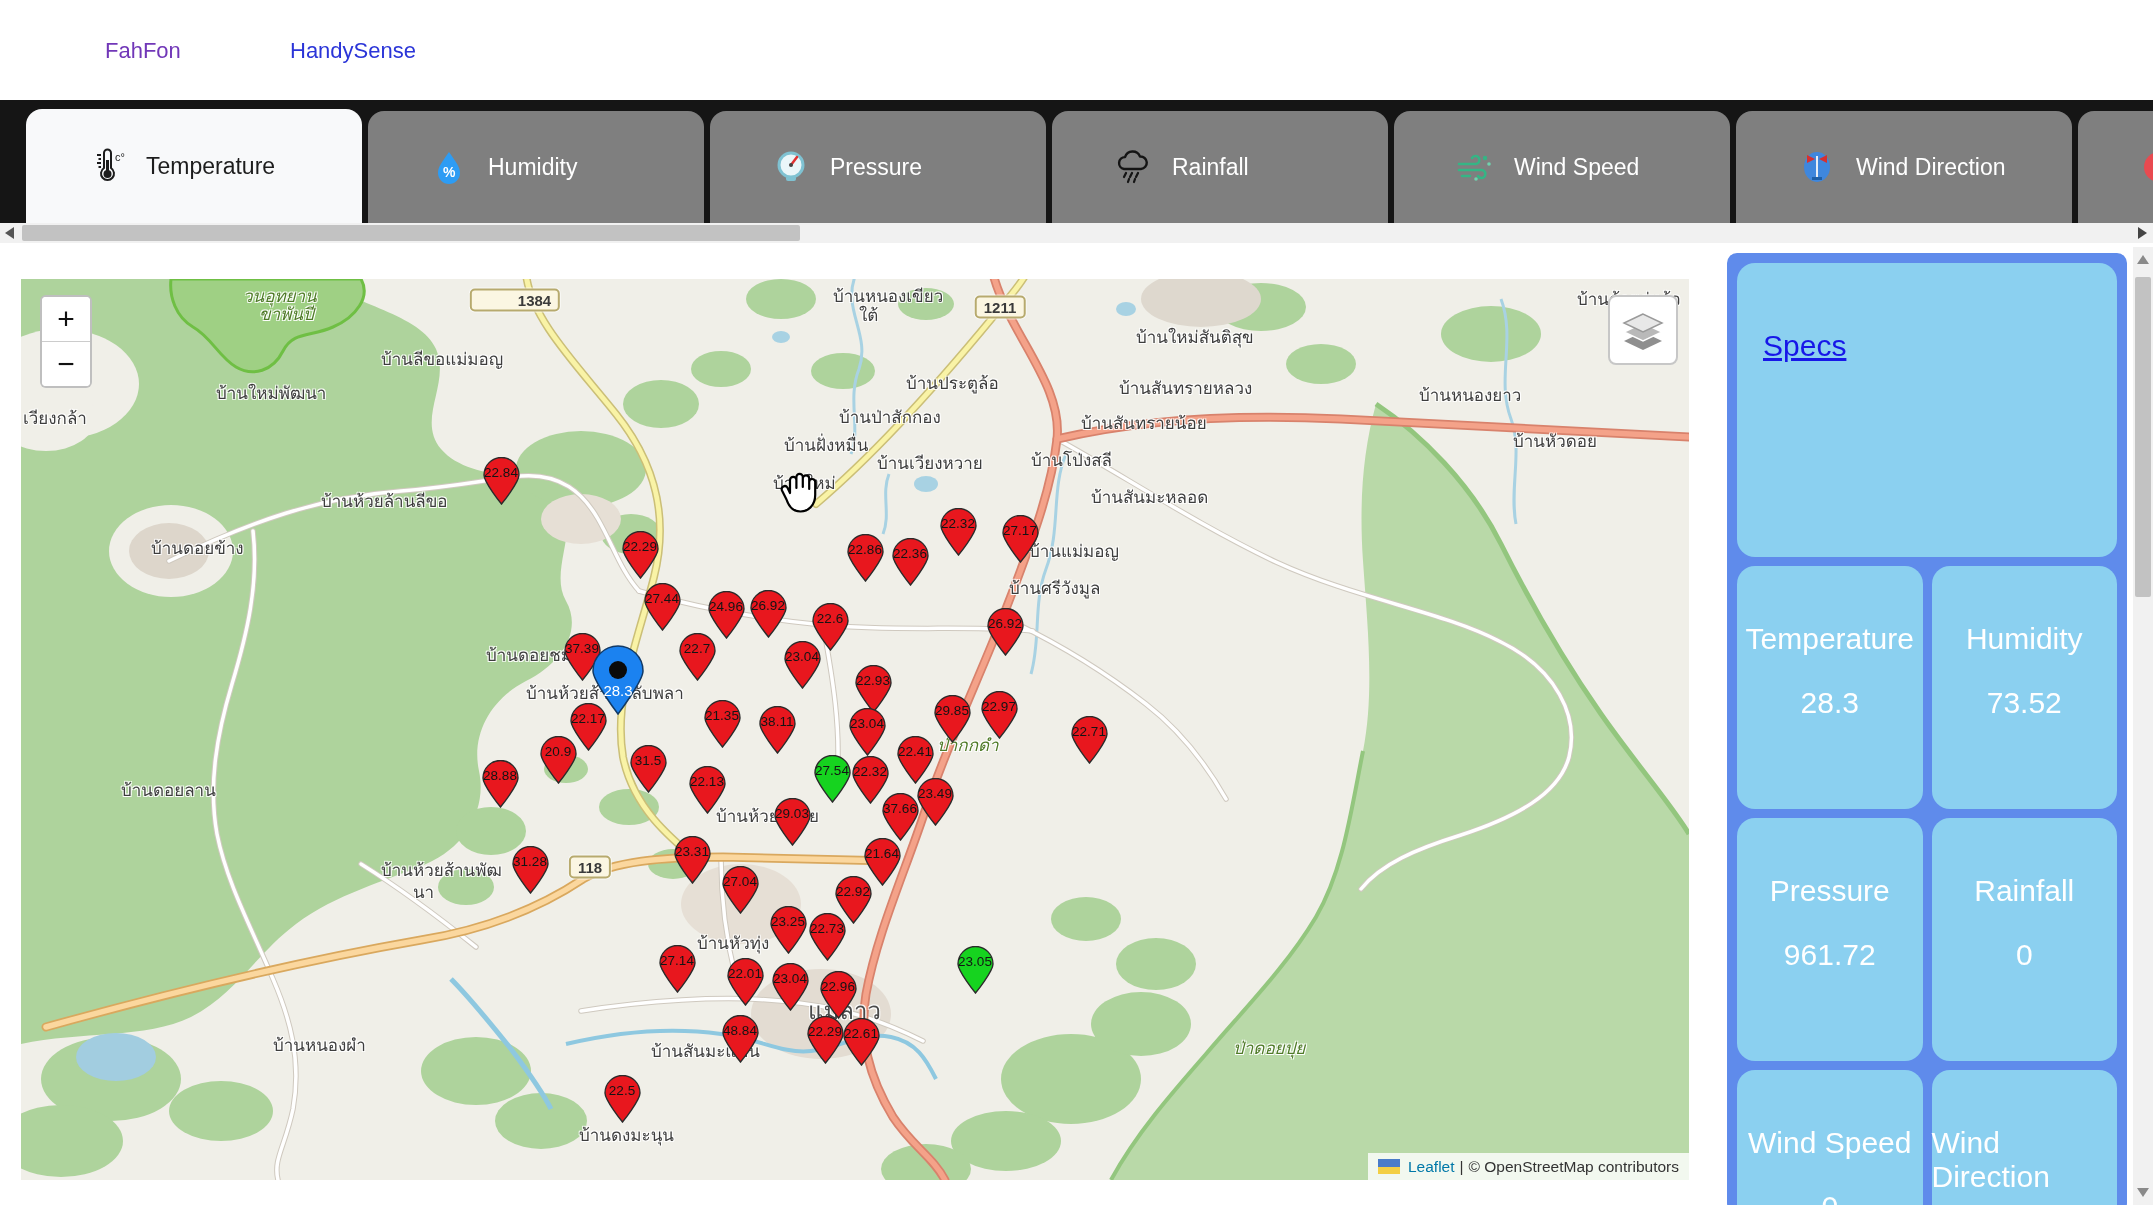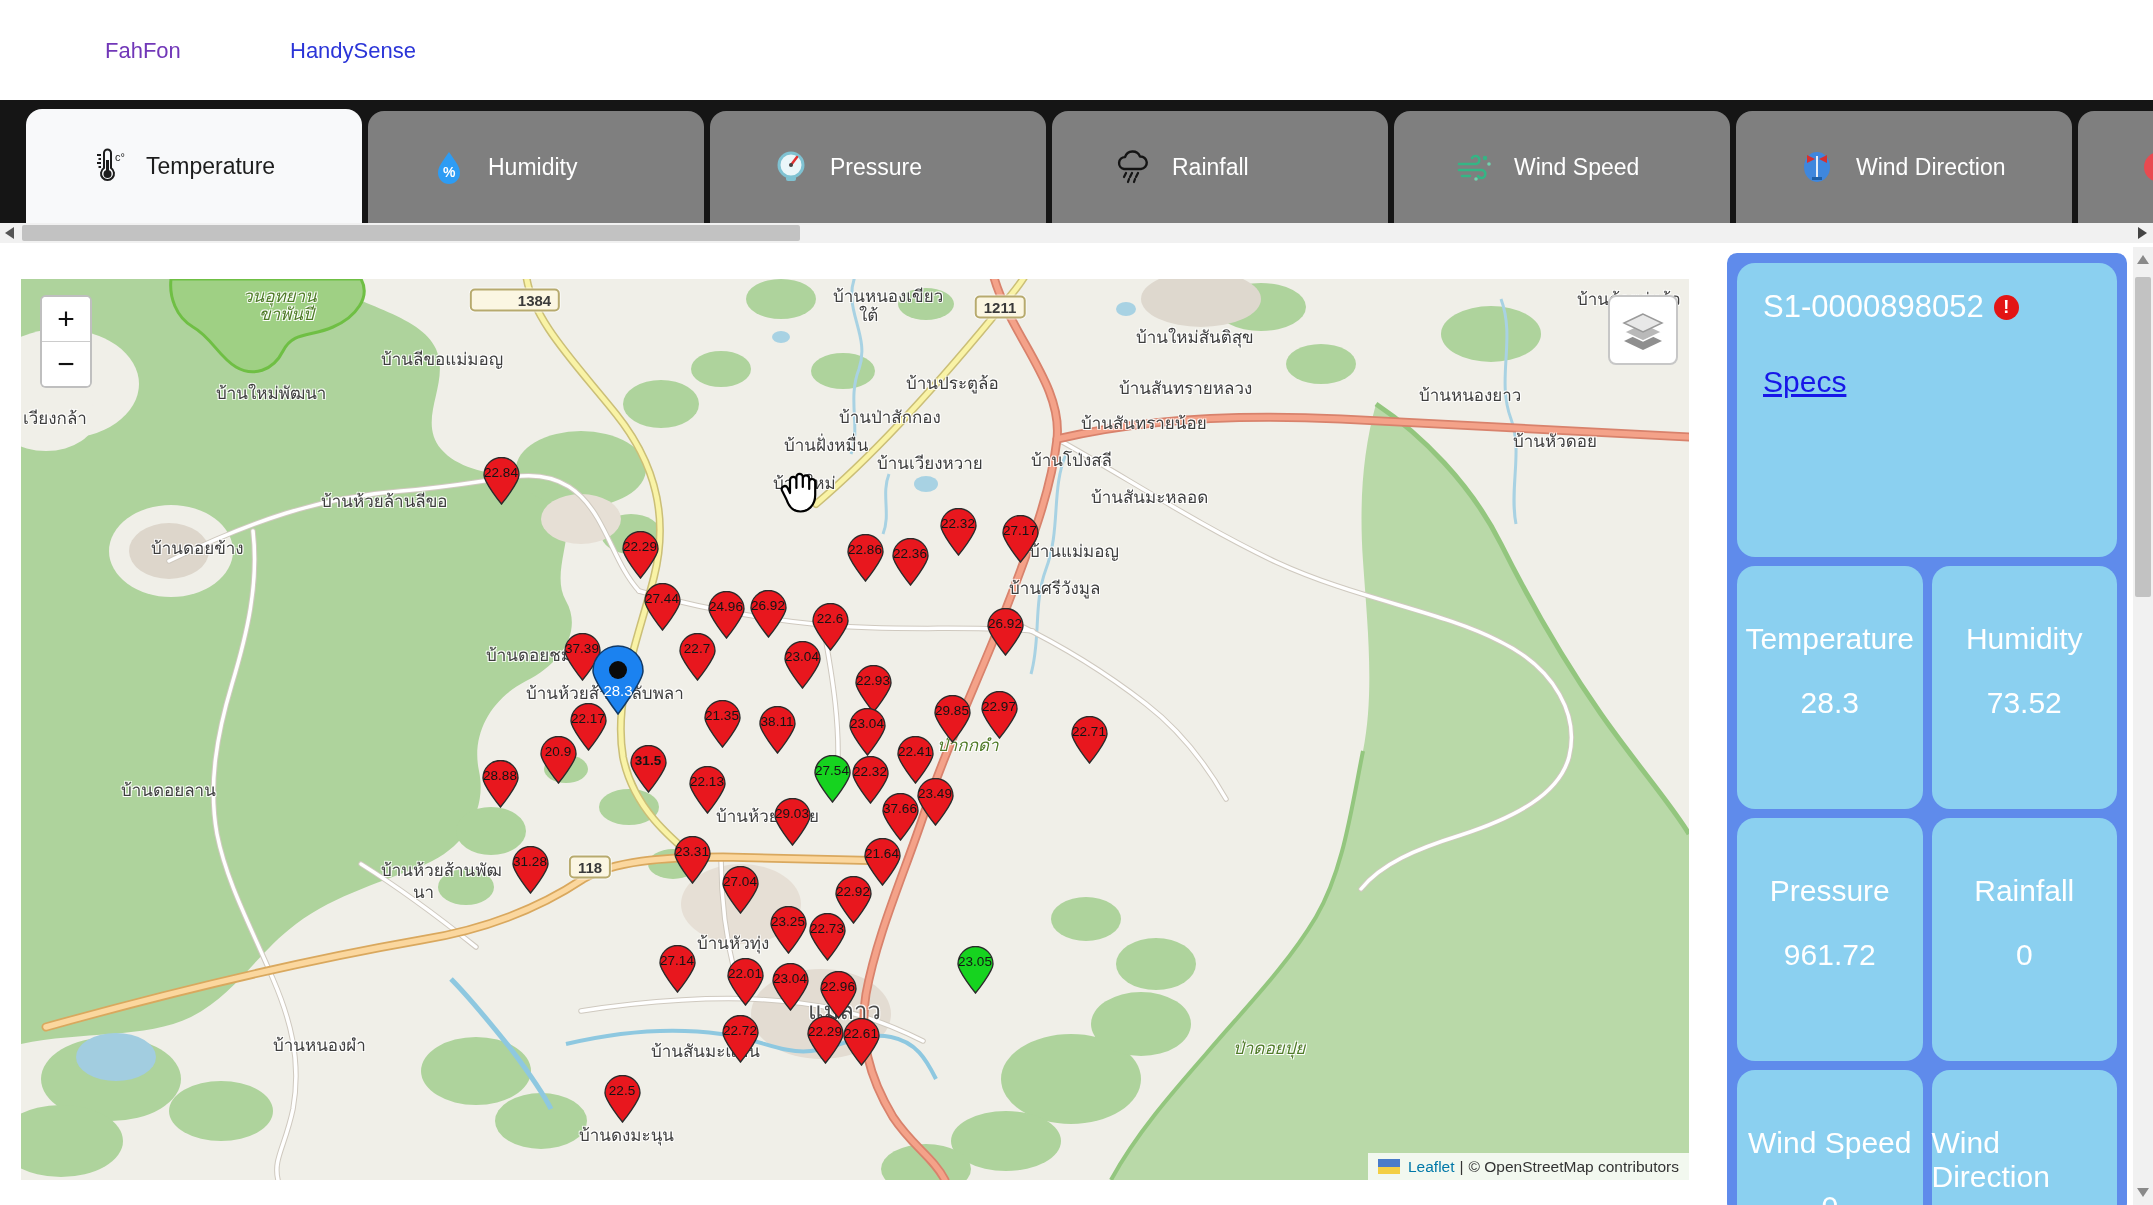--- a/index.html
+++ b/index.html
@@ -407,21 +407,21 @@
         </svg><span class="pin-label">23.04</span></div>
       <div class="marker" style="z-index: 554; left: 1049.5px; top: 437px;"><svg width="37" height="48" viewBox="0 0 37 48">
           <path d="M18.5,47 C18.5,47 36,25.5 36,18 A17.5,17.5 0 1 0 1,18 C1,25.5 18.5,47 18.5,47 Z" fill="#e8171e" stroke="#2b2b2b" stroke-width="1.4"></path>
         </svg><span class="pin-label">22.71</span></div>
       <div class="marker" style="z-index: 574; left: 518.5px; top: 457px;"><svg width="37" height="48" viewBox="0 0 37 48">
           <path d="M18.5,47 C18.5,47 36,25.5 36,18 A17.5,17.5 0 1 0 1,18 C1,25.5 18.5,47 18.5,47 Z" fill="#e8171e" stroke="#2b2b2b" stroke-width="1.4"></path>
         </svg><span class="pin-label">20.9</span></div>
       <div class="marker" style="z-index: 574; left: 875.5px; top: 457px;"><svg width="37" height="48" viewBox="0 0 37 48">
           <path d="M18.5,47 C18.5,47 36,25.5 36,18 A17.5,17.5 0 1 0 1,18 C1,25.5 18.5,47 18.5,47 Z" fill="#e8171e" stroke="#2b2b2b" stroke-width="1.4"></path>
         </svg><span class="pin-label">22.41</span></div>
-      <div class="marker" style="z-index: 583; left: 608.5px; top: 466px; font-weight: bold;"><svg width="37" height="48" viewBox="0 0 37 48">
+      <div class="marker" style="z-index: 583; left: 608.5px; top: 466px;"><svg width="37" height="48" viewBox="0 0 37 48">
           <path d="M18.5,47 C18.5,47 36,25.5 36,18 A17.5,17.5 0 1 0 1,18 C1,25.5 18.5,47 18.5,47 Z" fill="#e8171e" stroke="#2b2b2b" stroke-width="1.4"></path>
         </svg><span class="pin-label">31.5</span></div>
       <div class="marker" style="z-index: 593; left: 792.5px; top: 476px;"><svg width="37" height="48" viewBox="0 0 37 48">
           <path d="M18.5,47 C18.5,47 36,25.5 36,18 A17.5,17.5 0 1 0 1,18 C1,25.5 18.5,47 18.5,47 Z" fill="#16d31f" stroke="#2b2b2b" stroke-width="1.4"></path>
         </svg><span class="pin-label">27.54</span></div>
       <div class="marker" style="z-index: 594; left: 830.5px; top: 477px;"><svg width="37" height="48" viewBox="0 0 37 48">
           <path d="M18.5,47 C18.5,47 36,25.5 36,18 A17.5,17.5 0 1 0 1,18 C1,25.5 18.5,47 18.5,47 Z" fill="#e8171e" stroke="#2b2b2b" stroke-width="1.4"></path>
         </svg><span class="pin-label">22.32</span></div>
       <div class="marker" style="z-index: 598; left: 460.5px; top: 481px;"><svg width="37" height="48" viewBox="0 0 37 48">
           <path d="M18.5,47 C18.5,47 36,25.5 36,18 A17.5,17.5 0 1 0 1,18 C1,25.5 18.5,47 18.5,47 Z" fill="#e8171e" stroke="#2b2b2b" stroke-width="1.4"></path>
@@ -469,21 +469,21 @@
           <path d="M18.5,47 C18.5,47 36,25.5 36,18 A17.5,17.5 0 1 0 1,18 C1,25.5 18.5,47 18.5,47 Z" fill="#e8171e" stroke="#2b2b2b" stroke-width="1.4"></path>
         </svg><span class="pin-label">22.01</span></div>
       <div class="marker" style="z-index: 801; left: 750.5px; top: 684px;"><svg width="37" height="48" viewBox="0 0 37 48">
           <path d="M18.5,47 C18.5,47 36,25.5 36,18 A17.5,17.5 0 1 0 1,18 C1,25.5 18.5,47 18.5,47 Z" fill="#e8171e" stroke="#2b2b2b" stroke-width="1.4"></path>
         </svg><span class="pin-label">23.04</span></div>
       <div class="marker" style="z-index: 809; left: 798.5px; top: 692px;"><svg width="37" height="48" viewBox="0 0 37 48">
           <path d="M18.5,47 C18.5,47 36,25.5 36,18 A17.5,17.5 0 1 0 1,18 C1,25.5 18.5,47 18.5,47 Z" fill="#e8171e" stroke="#2b2b2b" stroke-width="1.4"></path>
         </svg><span class="pin-label">22.96</span></div>
       <div class="marker" style="z-index: 853; left: 700.5px; top: 736px;"><svg width="37" height="48" viewBox="0 0 37 48">
           <path d="M18.5,47 C18.5,47 36,25.5 36,18 A17.5,17.5 0 1 0 1,18 C1,25.5 18.5,47 18.5,47 Z" fill="#e8171e" stroke="#2b2b2b" stroke-width="1.4"></path>
-        </svg><span class="pin-label">22.72</span></div>
+        </svg><span class="pin-label">48.84</span></div>
       <div class="marker" style="z-index: 854; left: 785.5px; top: 737px;"><svg width="37" height="48" viewBox="0 0 37 48">
           <path d="M18.5,47 C18.5,47 36,25.5 36,18 A17.5,17.5 0 1 0 1,18 C1,25.5 18.5,47 18.5,47 Z" fill="#e8171e" stroke="#2b2b2b" stroke-width="1.4"></path>
         </svg><span class="pin-label">22.29</span></div>
       <div class="marker" style="z-index: 856; left: 821.5px; top: 739px;"><svg width="37" height="48" viewBox="0 0 37 48">
           <path d="M18.5,47 C18.5,47 36,25.5 36,18 A17.5,17.5 0 1 0 1,18 C1,25.5 18.5,47 18.5,47 Z" fill="#e8171e" stroke="#2b2b2b" stroke-width="1.4"></path>
         </svg><span class="pin-label">22.61</span></div>
       <div class="marker" style="z-index: 913; left: 582.5px; top: 796px;"><svg width="37" height="48" viewBox="0 0 37 48">
           <path d="M18.5,47 C18.5,47 36,25.5 36,18 A17.5,17.5 0 1 0 1,18 C1,25.5 18.5,47 18.5,47 Z" fill="#e8171e" stroke="#2b2b2b" stroke-width="1.4"></path>
         </svg><span class="pin-label">22.5</span></div>
     </div>
@@ -513,24 +513,20 @@
         <span class="b"></span>
       </span>
     <a class="leaflet-link">Leaflet</a>
     <span>|</span>
     <span>© OpenStreetMap contributors</span>
   </div>
 </div>
 
 <div class="sidebar">
   <div class="info-card">
-    <div class="station-line">
-      <span>S1-0000898052</span>
-      <span class="alert-icon">!</span>
-    </div>
     <a class="specs-link">Specs</a>
   </div>
   <div class="card-grid" id="card-grid">
       <div class="mini-card">
         <div class="t">Temperature</div>
         <div class="v">28.3</div>
       </div>
       <div class="mini-card">
         <div class="t">Humidity</div>
         <div class="v">73.52</div>

